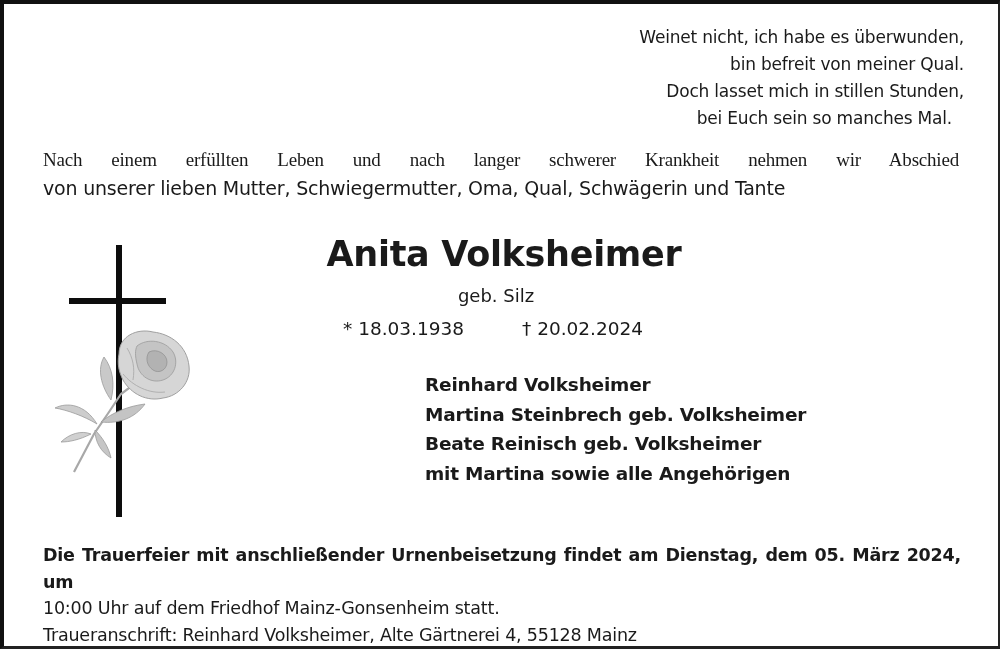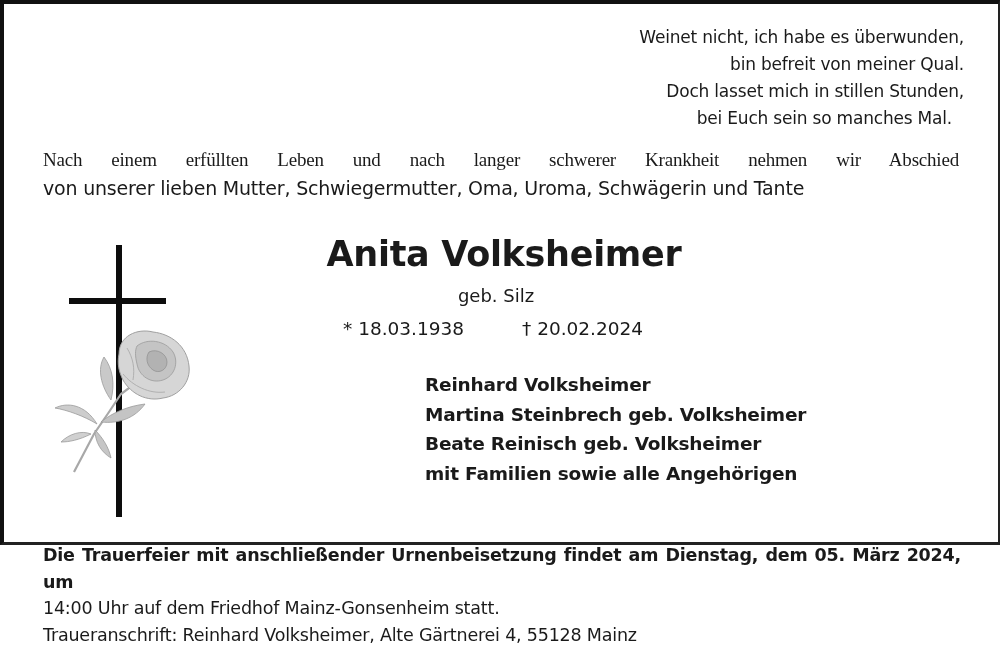--- a/index.html
+++ b/index.html
@@ -1,18 +1,18 @@
 <!DOCTYPE html>
 <html><head>
 <meta charset="utf-8">
 <style>
   html, body { margin: 0; padding: 0; background: #ffffff; }
   body { width: 1000px; height: 649px; position: relative; overflow: hidden; }
   .frame {
-    position: absolute; left: 0; top: 0; width: 1000px; height: 545px;
+    position: absolute; left: 0; top: 0; width: 1000px; height: 649px;
     box-sizing: border-box;
     border-top: 4px solid #111111;
     border-left: 4px solid #111111;
     border-right: 2px solid #222222;
     border-bottom: 3px solid #222222;
     background: #ffffff;
     font-family: "DejaVu Sans", "Liberation Sans", sans-serif;
     color: #1a1a1a;
   }
   .poem {
@@ -61,21 +61,21 @@
 
   <div class="poem">
     <div>Weinet nicht, ich habe es überwunden,</div>
     <div>bin befreit von meiner Qual.</div>
     <div>Doch lasset mich in stillen Stunden,</div>
     <div>bei Euch sein so manches Mal.</div>
   </div>
 
   <div class="intro">
     <div class="l1">Nach einem erfüllten Leben und nach langer schwerer Krankheit nehmen wir Abschied</div>
-    <div class="l2">von unserer lieben Mutter, Schwiegermutter, Oma, Uroma, Schwägerin und Tante</div>
+    <div class="l2">von unserer lieben Mutter, Schwiegermutter, Oma, Qual, Schwägerin und Tante</div>
   </div>
 
   <div class="name">Anita Volksheimer</div>
   <div class="maiden">geb. Silz</div>
   <div class="dates">
     <span class="birth">* 18.03.1938</span>
     <span class="death">† 20.02.2024</span>
   </div>
 
   <div>
@@ -97,22 +97,22 @@
     <path d="M88 22 C98 14 116 16 124 28 C130 38 126 52 114 56 C102 60 90 52 88 40 C86 32 86 26 88 22 Z" fill="#c4c4c4" stroke="#9a9a9a" stroke-width="0.8"></path>
     <path d="M100 28 C108 24 118 30 118 38 C118 46 110 50 104 46 C98 42 96 34 100 28 Z" fill="#b2b2b2" stroke="#8e8e8e" stroke-width="0.7"></path>
     <path d="M74 50 C84 62 100 70 116 68" stroke="#a6a6a6" stroke-width="0.8" fill="none"></path>
     <path d="M78 24 C84 34 86 44 84 56" stroke="#a6a6a6" stroke-width="0.8" fill="none"></path>
   </svg>
 
   <div class="family">
     <div class="bold">Reinhard Volksheimer</div>
     <div class="bold">Martina Steinbrech geb. Volksheimer</div>
     <div class="bold">Beate Reinisch geb. Volksheimer</div>
-    <div class="bold">mit Familien sowie alle Angehörigen</div>
+    <div class="bold">mit Martina sowie alle Angehörigen</div>
   </div>
 
   <div class="footer">
     <div class="l1">Die Trauerfeier mit anschließender Urnenbeisetzung findet am Dienstag, dem 05. März 2024, um</div>
-    <div>14:00 Uhr auf dem Friedhof Mainz-Gonsenheim statt.</div>
+    <div>10:00 Uhr auf dem Friedhof Mainz-Gonsenheim statt.</div>
     <div>Traueranschrift: Reinhard Volksheimer, Alte Gärtnerei 4, 55128 Mainz</div>
   </div>
 
 </div>
 
 </body></html>

